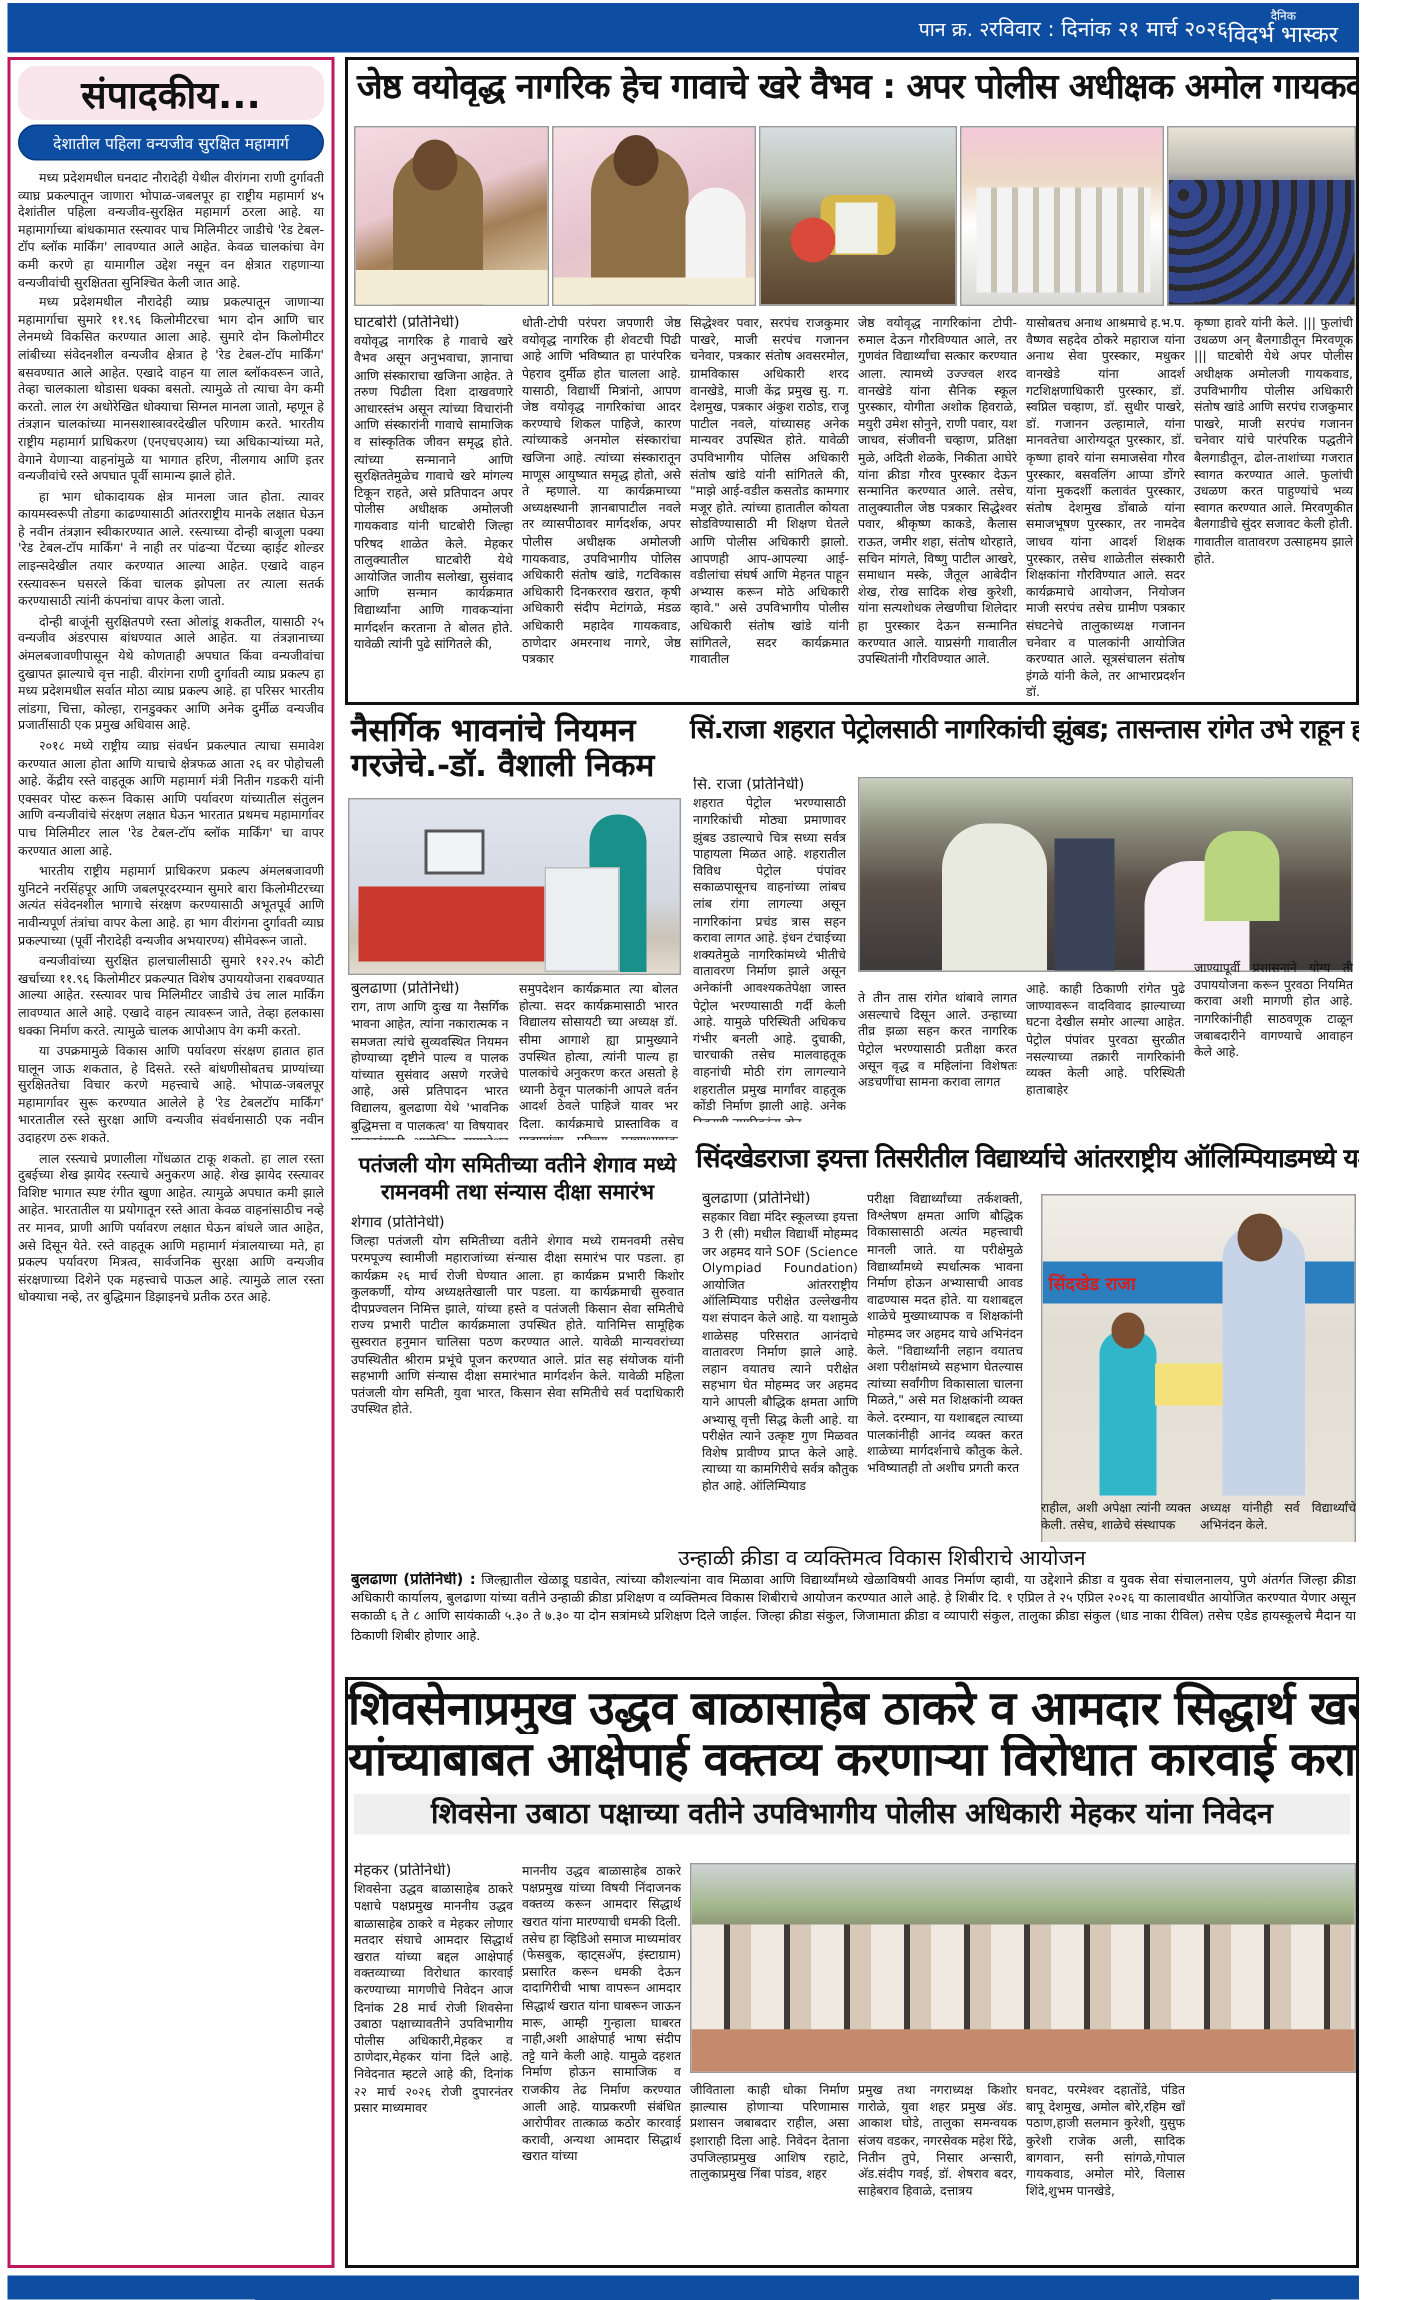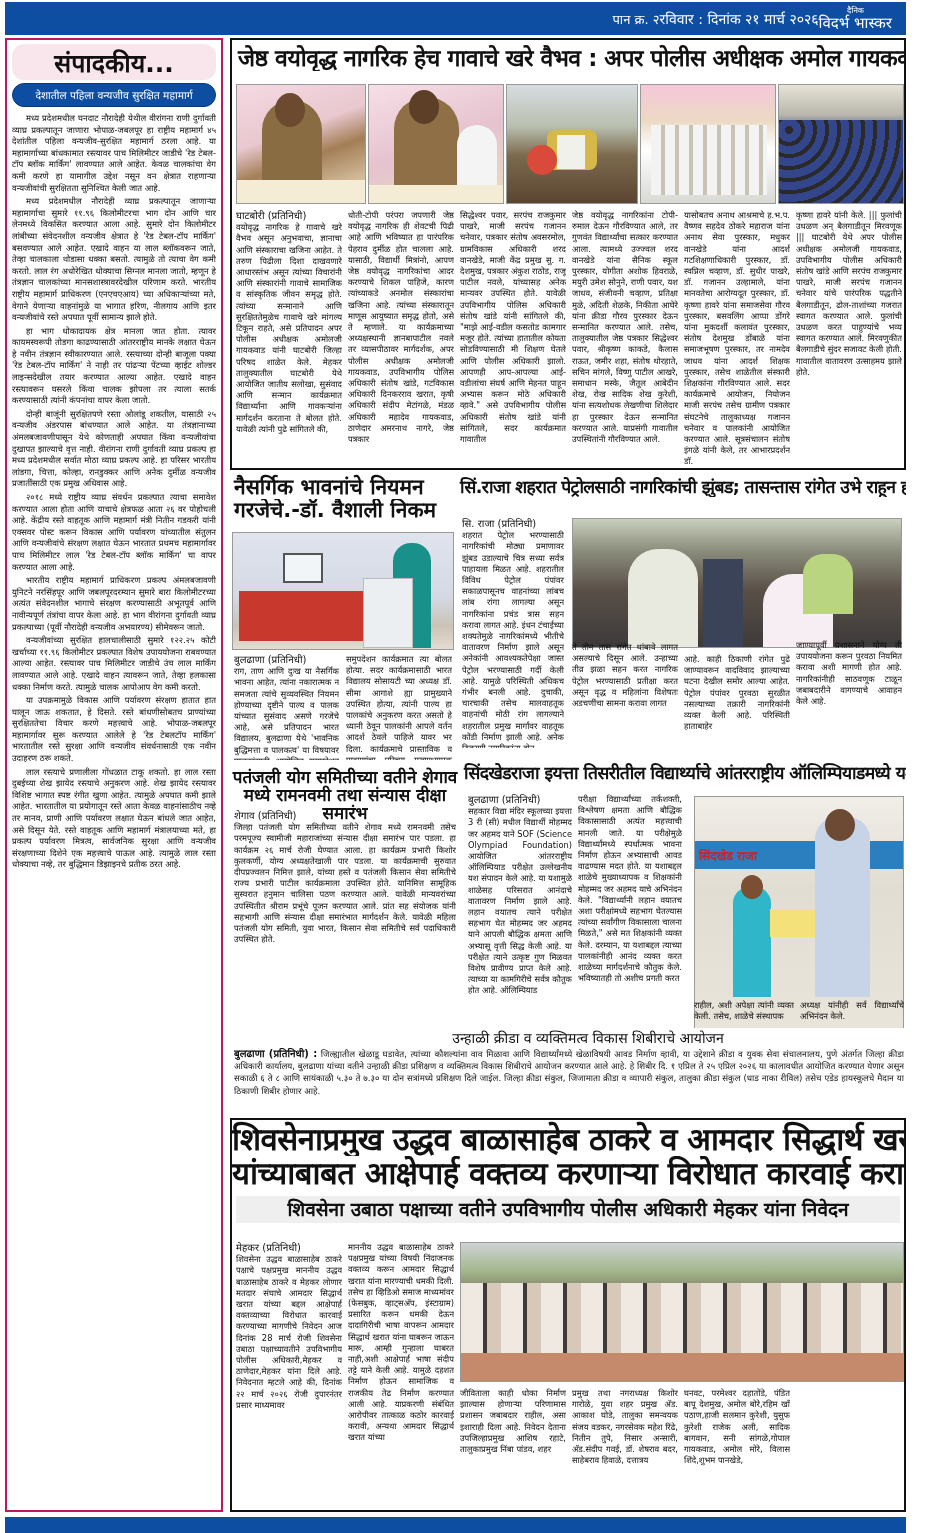--- a/index.html
+++ b/index.html
@@ -100,27 +100,27 @@
 
   <div class="box" style="left:228px;top:434px;width:448px;height:290px;border:none">
     <div class="hl" style="font-size:17.5px;padding:6px 2px 0;letter-spacing:-0.6px">सिं.राजा शहरात पेट्रोलसाठी नागरिकांची झुंबड; तासन्तास रांगेत उभे राहून हालअपेष्टा</div>
     <div class="txt" style="left:4px;top:46px;width:102px;height:230px"><span class="dateline">सि. राजा (प्रतिनिधी)</span><span>शहरात पेट्रोल भरण्यासाठी नागरिकांची मोठ्या प्रमाणावर झुंबड उडाल्याचे चित्र सध्या सर्वत्र पाहायला मिळत आहे. शहरातील विविध पेट्रोल पंपांवर सकाळपासूनच वाहनांच्या लांबच लांब रांगा लागल्या असून नागरिकांना प्रचंड त्रास सहन करावा लागत आहे. इंधन टंचाईच्या शक्यतेमुळे नागरिकांमध्ये भीतीचे वातावरण निर्माण झाले असून अनेकांनी आवश्यकतेपेक्षा जास्त पेट्रोल भरण्यासाठी गर्दी केली आहे. यामुळे परिस्थिती अधिकच गंभीर बनली आहे. दुचाकी, चारचाकी तसेच मालवाहतूक वाहनांची मोठी रांग लागल्याने शहरातील प्रमुख मार्गांवर वाहतूक कोंडी निर्माण झाली आहे. अनेक ठिकाणी नागरिकांना दोन</span></div>
     <div class="photo" style="left:114px;top:46px;width:330px;height:130px;background:linear-gradient(180deg,#c9d0bd 0%,#8b8c7c 25%,#5a5048 55%,#3d3a3a 100%)">
       <div style="position:absolute;left:55px;top:30px;width:70px;height:100px;background:#e8eadf;border-radius:30px 30px 0 0"></div>
       <div style="position:absolute;left:190px;top:55px;width:70px;height:75px;background:#f6eef2;border-radius:30px 30px 0 0"></div>
       <div style="position:absolute;left:230px;top:35px;width:50px;height:60px;background:#b9d57f;border-radius:20px 20px 0 0"></div>
       <div style="position:absolute;left:130px;top:40px;width:40px;height:90px;background:#3b4358"></div>
     </div>
-    <div class="txt" style="left:114px;top:170px;width:106px;height:92px">ते तीन तास रांगेत थांबावे लागत असल्याचे दिसून आले. उन्हाच्या तीव्र झळा सहन करत नागरिक पेट्रोल भरण्यासाठी प्रतीक्षा करत असून वृद्ध व महिलांना विशेषतः अडचणींचा सामना करावा लागत</div>
+    <div class="txt" style="left:114px;top:188px;width:106px;height:92px">ते तीन तास रांगेत थांबावे लागत असल्याचे दिसून आले. उन्हाच्या तीव्र झळा सहन करत नागरिक पेट्रोल भरण्यासाठी प्रतीक्षा करत असून वृद्ध व महिलांना विशेषतः अडचणींचा सामना करावा लागत</div>
     <div class="txt" style="left:226px;top:182px;width:106px;height:92px">आहे. काही ठिकाणी रांगेत पुढे जाण्यावरून वादविवाद झाल्याच्या घटना देखील समोर आल्या आहेत. पेट्रोल पंपांवर पुरवठा सुरळीत नसल्याच्या तक्रारी नागरिकांनी व्यक्त केली आहे. परिस्थिती हाताबाहेर</div>
     <div class="txt" style="left:338px;top:168px;width:106px;height:92px">जाण्यापूर्वी प्रशासनाने योग्य ती उपाययोजना करून पुरवठा नियमित करावा अशी मागणी होत आहे. नागरिकांनीही साठवणूक टाळून जबाबदारीने वागण्याचे आवाहन केले आहे.</div>
   </div>
 
   <div class="box" style="left:0;top:726px;width:230px;height:260px;border:none">
-    <div style="font-weight:bold;font-size:17px;text-align:center;line-height:18px;padding:4px 2px">पतंजली योग समितीच्या वतीने शेगाव मध्ये रामनवमी तथा संन्यास दीक्षा समारंभ</div>
+    <div style="font-weight:bold;font-size:14px;text-align:center;line-height:18px;padding:4px 2px">पतंजली योग समितीच्या वतीने शेगाव मध्ये रामनवमी तथा संन्यास दीक्षा समारंभ</div>
     <div class="txt" style="left:4px;top:46px;width:222px;height:210px"><span class="dateline">शेगाव (प्रतिनिधी)</span><span>जिल्हा पतंजली योग समितीच्या वतीने शेगाव मध्ये रामनवमी तसेच परमपूज्य स्वामीजी महाराजांच्या संन्यास दीक्षा समारंभ पार पडला. हा कार्यक्रम २६ मार्च रोजी घेण्यात आला. हा कार्यक्रम प्रभारी किशोर कुलकर्णी, योग्य अध्यक्षतेखाली पार पडला. या कार्यक्रमाची सुरुवात दीपप्रज्वलन निमित्त झाले, यांच्या हस्ते व पतंजली किसान सेवा समितीचे राज्य प्रभारी पाटील कार्यक्रमाला उपस्थित होते. यानिमित्त सामूहिक सुस्वरात हनुमान चालिसा पठण करण्यात आले. यावेळी मान्यवरांच्या उपस्थितीत श्रीराम प्रभूंचे पूजन करण्यात आले. प्रांत सह संयोजक यांनी सहभागी आणि संन्यास दीक्षा समारंभात मार्गदर्शन केले. यावेळी महिला पतंजली योग समिती, युवा भारत, किसान सेवा समितीचे सर्व पदाधिकारी उपस्थित होते.</span></div>
   </div>
 
   <div class="box" style="left:232px;top:722px;width:444px;height:268px;border:none">
     <div class="hl" style="font-size:17.5px;padding:4px 2px 0;letter-spacing:-0.6px">सिंदखेडराजा इयत्ता तिसरीतील विद्यार्थ्याचे आंतरराष्ट्रीय ऑलिम्पियाडमध्ये यश</div>
     <div class="txt" style="left:6px;top:34px;width:104px;height:232px"><span class="dateline">बुलढाणा (प्रतिनिधी)</span><span>सहकार विद्या मंदिर स्कूलच्या इयत्ता 3 री (सी) मधील विद्यार्थी मोहम्मद जर अहमद याने SOF (Science Olympiad Foundation) आयोजित आंतरराष्ट्रीय ऑलिम्पियाड परीक्षेत उल्लेखनीय यश संपादन केले आहे. या यशामुळे शाळेसह परिसरात आनंदाचे वातावरण निर्माण झाले आहे. लहान वयातच त्याने परीक्षेत सहभाग घेत मोहम्मद जर अहमद याने आपली बौद्धिक क्षमता आणि अभ्यासू वृत्ती सिद्ध केली आहे. या परीक्षेत त्याने उत्कृष्ट गुण मिळवत विशेष प्रावीण्य प्राप्त केले आहे. त्याच्या या कामगिरीचे सर्वत्र कौतुक होत आहे. ऑलिम्पियाड</span></div>
     <div class="txt" style="left:116px;top:34px;width:104px;height:232px">परीक्षा विद्यार्थ्यांच्या तर्कशक्ती, विश्लेषण क्षमता आणि बौद्धिक विकासासाठी अत्यंत महत्त्वाची मानली जाते. या परीक्षेमुळे विद्यार्थ्यांमध्ये स्पर्धात्मक भावना निर्माण होऊन अभ्यासाची आवड वाढण्यास मदत होते. या यशाबद्दल शाळेचे मुख्याध्यापक व शिक्षकांनी मोहम्मद जर अहमद याचे अभिनंदन केले. "विद्यार्थ्यांनी लहान वयातच अशा परीक्षांमध्ये सहभाग घेतल्यास त्यांच्या सर्वांगीण विकासाला चालना मिळते," असे मत शिक्षकांनी व्यक्त केले. दरम्यान, या यशाबद्दल त्याच्या पालकांनीही आनंद व्यक्त करत शाळेच्या मार्गदर्शनाचे कौतुक केले. भविष्यातही तो अशीच प्रगती करत</div>
     <div class="photo" style="left:232px;top:36px;width:210px;height:259px;background:linear-gradient(180deg,#f1eee8 0%,#e2ddd3 35%,#eae6dc 100%)">
       <div style="position:absolute;left:0;top:44px;width:210px;height:28px;background:#2b7fbf;color:#d21f1f;font-weight:bold;font-size:12px;padding:6px 4px">सिंदखेड राजा</div>
       <div style="position:absolute;left:38px;top:90px;width:38px;height:110px;background:#2fb6c9;border-radius:16px 16px 0 0"></div>

